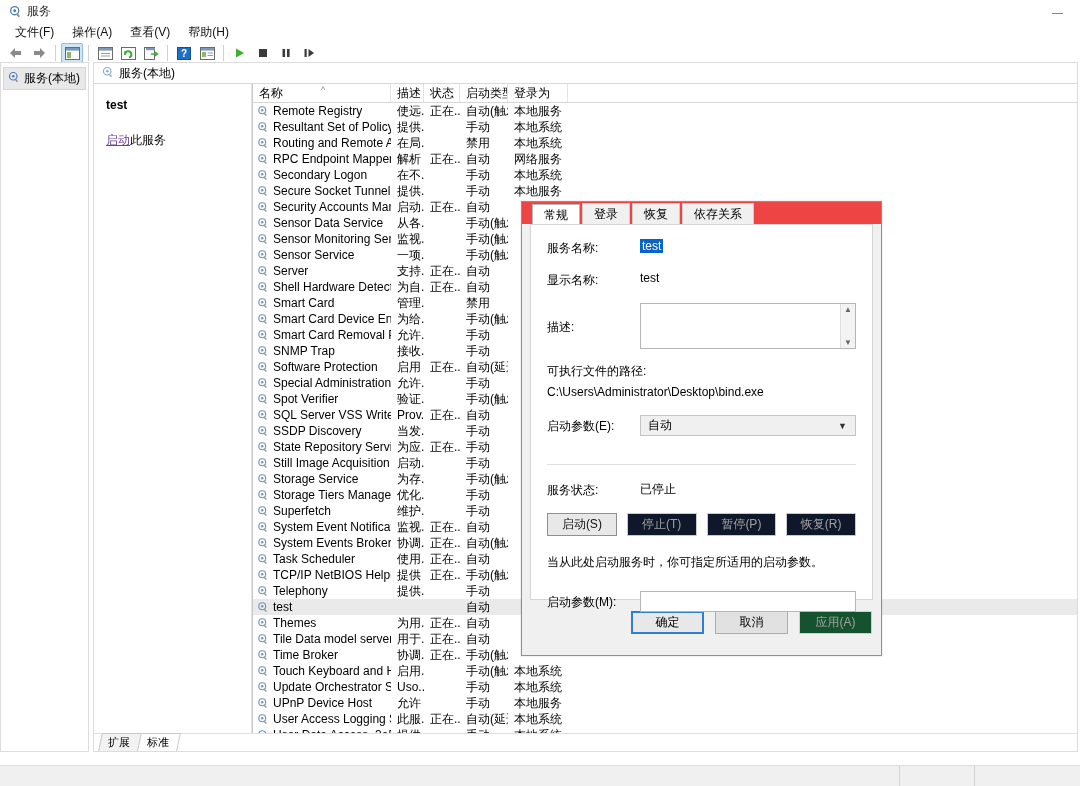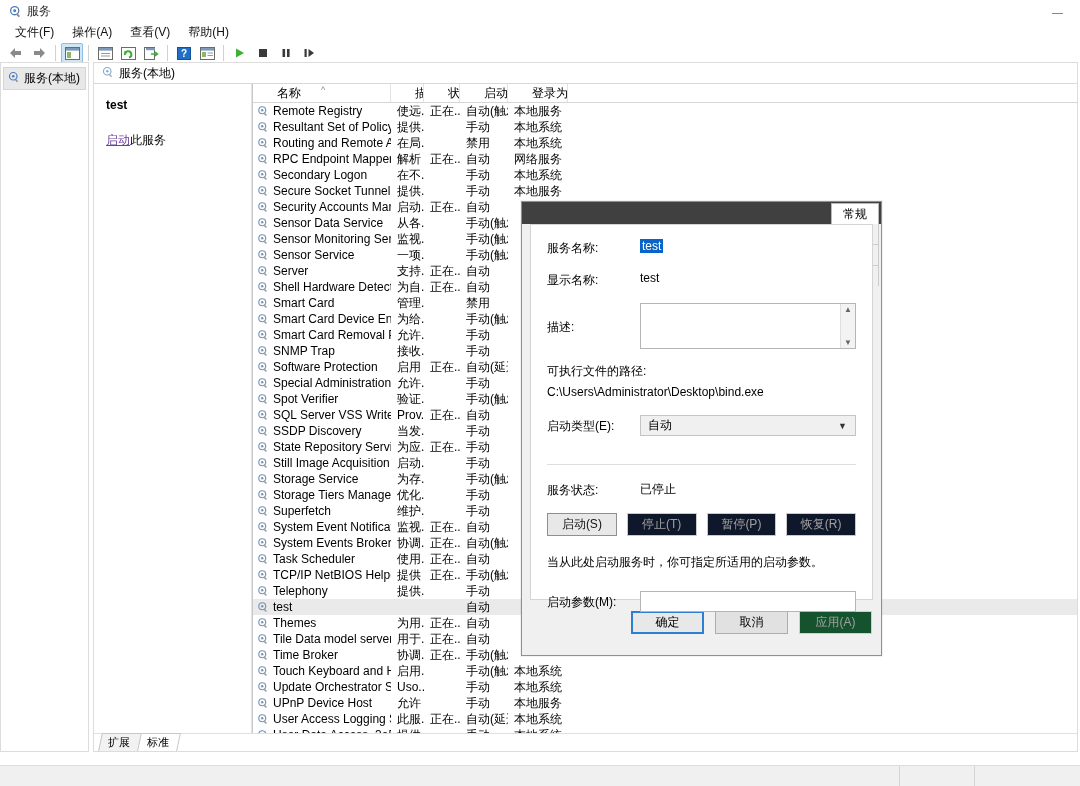--- a/index.html
+++ b/index.html
@@ -103,21 +103,21 @@
     min-width: 0; background: #ffffff;
     border-left: 1px solid #c9c9c9;
   }
   #list-header {
     display: flex; height: 19px; font-size: 12px;
     background: #ffffff; border-bottom: 1px solid #d6d6d6;
     position: relative;
   }
   #list-header .hcell {
     display: flex; align-items: center;
-    padding-left: 24px; border-right: 1px solid #e3e3e3;
+    padding-left: 6px; border-right: 1px solid #e3e3e3;
     position: relative; overflow: hidden; white-space: nowrap;
   }
   #list-header .sort-arrow {
     position: absolute; left: 68px; top: 1px;
     font-size: 9px; color: #888;
   }
   #list-rows { flex: 1; overflow: hidden; position: relative; }
   .srow {
     display: flex; height: 16px; font-size: 12px;
     align-items: center; white-space: nowrap;
@@ -184,21 +184,21 @@
   #dlg-title .t { font-size: 12px; color: #1a1a1a; }
   #dlg-close {
     position: absolute; right: 0; top: 0;
     width: 42px; height: 28px;
     display: flex; align-items: center; justify-content: center;
     font-size: 14px; color: #333; cursor: default;
   }
 
   #dlg-tabs {
     display: flex; align-items: flex-end; height: 22px;
-    padding-left: 10px; background: #404040; flex-direction: column;
+    padding-left: 10px; background: #ef4444;
   }
   .dtab {
     padding: 3px 11px 3px 11px; font-size: 12px;
     border: 1px solid #ccc; border-bottom: none;
     background: #f0f0f0; margin-right: 2px; line-height: 14px;
   }
   .dtab.active { background: #ffffff; border-color: #b9b9b9; position: relative; top: 1px; }
 
   #dlg-page {
     margin: 0 8px; height: 376px; background: #ffffff;
@@ -1042,21 +1042,21 @@
           <span class="arw">▲</span>
           <span class="arw">▼</span>
         </div>
       </div>
     </div>
 
     <div class="path-label">可执行文件的路径:</div>
     <div class="path-value">C:\Users\Administrator\Desktop\bind.exe</div>
 
     <div id="start-type-row">
-      <div class="flabel">启动类型(E):</div>
+      <div class="flabel">启动参数(E):</div>
       <div id="start-type-select">
         <span>自动</span>
         <span class="chev">▼</span>
       </div>
     </div>
 
     <div class="hr"></div>
 
     <div id="status-row">
       <div class="flabel">服务状态:</div>

